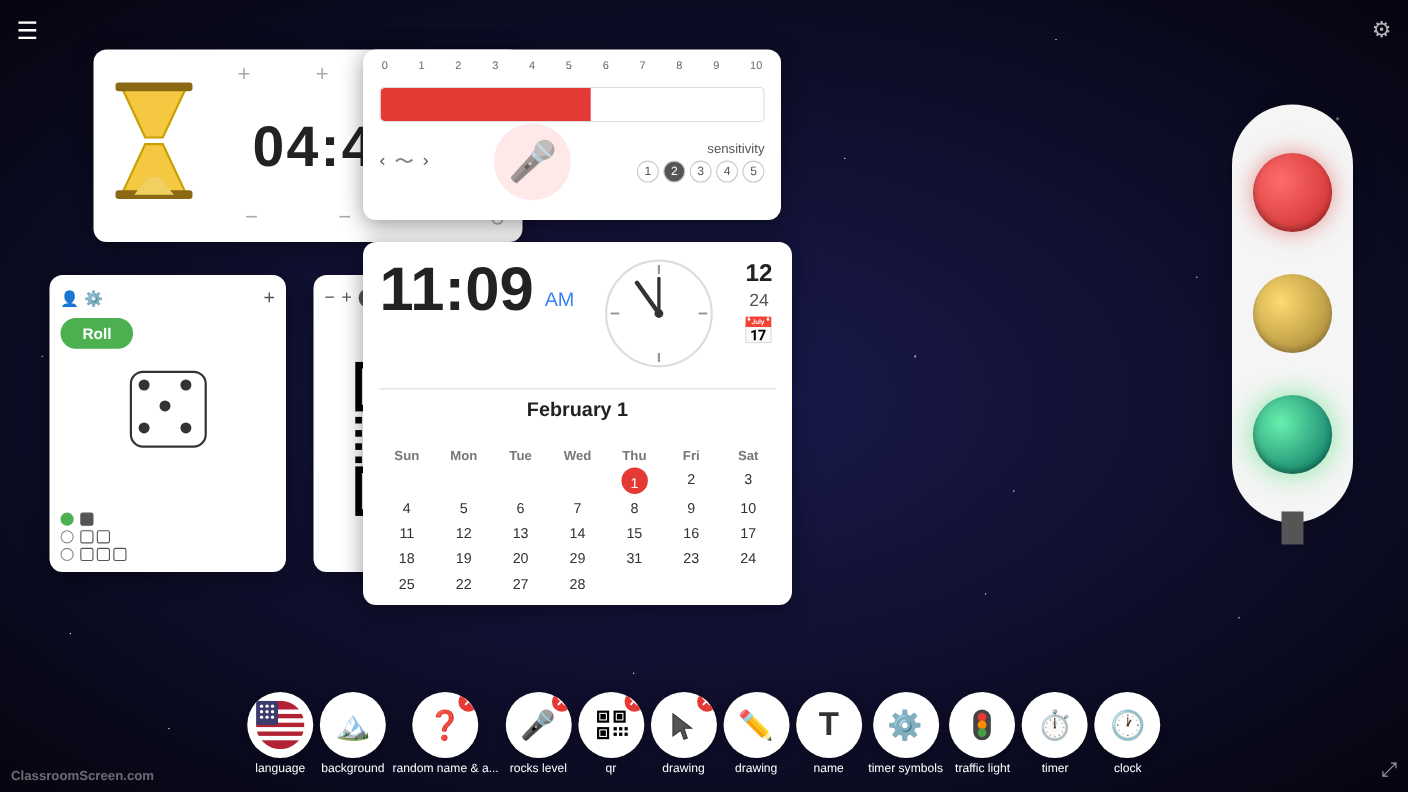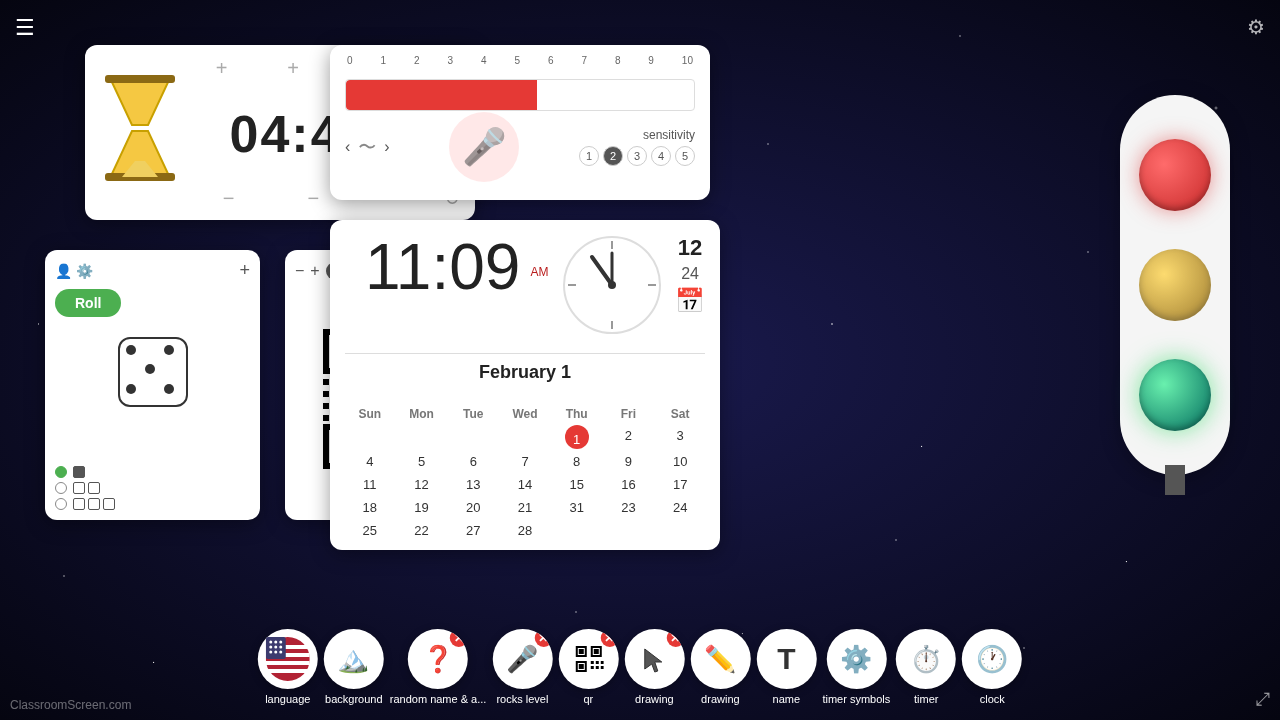--- a/index.html
+++ b/index.html
@@ -355,31 +355,30 @@
       align-items: flex-start;
       justify-content: space-between;
       margin-bottom: 10px;
     }
     .clock-time-section {
       display: flex;
       align-items: center;
       gap: 10px;
     }
     .clock-digital {
-      font-size: 64px;
-      font-weight: 400;
+      font-size: 56px;
+      font-weight: 700;
       color: #222;
       line-height: 1;
-      margin-left: 20px;
     }
     .clock-ampm {
-      font-size: 12px;
-      color: #b91c1c;
+      font-size: 18px;
+      color: #3b82f6;
       align-self: flex-end;
-      margin-bottom: 20px;
+      margin-bottom: 8px;
     }
     .clock-analog {
       width: 100px;
       height: 100px;
     }
     .clock-date-controls {
       display: flex;
       flex-direction: column;
       align-items: center;
       gap: 4px;
@@ -545,20 +544,21 @@
     }
 
     
     .watermark {
       position: absolute;
       bottom: 8px;
       left: 10px;
       color: rgba(255,255,255,0.4);
       font-size: 12px;
       z-index: 5;
+      font-weight: bold;
     }
 
     
     .expand-icon {
       position: absolute;
       bottom: 10px;
       right: 10px;
       color: rgba(255,255,255,0.6);
       font-size: 18px;
       cursor: pointer;
@@ -927,21 +927,21 @@
       <div class="cal-day">12</div>
       <div class="cal-day">13</div>
       <div class="cal-day">14</div>
       <div class="cal-day">15</div>
       <div class="cal-day">16</div>
       <div class="cal-day">17</div>
 
       <div class="cal-day">18</div>
       <div class="cal-day">19</div>
       <div class="cal-day">20</div>
-      <div class="cal-day">21</div>
+      <div class="cal-day">29</div>
       <div class="cal-day">31</div>
       <div class="cal-day">23</div>
       <div class="cal-day">24</div>
 
       <div class="cal-day">25</div>
       <div class="cal-day">22</div>
       <div class="cal-day">27</div>
       <div class="cal-day">28</div>
       <div class="cal-day empty"></div>
       <div class="cal-day empty"></div>
@@ -1050,20 +1050,31 @@
       <span style="font-size:30px; font-weight:bold; color:#333;">T</span>
     </div>
     <span class="tool-label">name</span>
   </div>
 
   <div class="tool-item">
     <div class="tool-btn">⚙️</div>
     <span class="tool-label">timer symbols</span>
   </div>
 
+  <div class="tool-item">
+    <div class="tool-btn">
+      <svg width="32" height="32" viewBox="0 0 32 32" xmlns="http://www.w3.org/2000/svg">
+        <rect x="8" y="2" width="16" height="28" rx="8" fill="#444"></rect>
+        <circle cx="16" cy="9" r="4" fill="#e53935"></circle>
+        <circle cx="16" cy="16" r="4" fill="#fb8c00"></circle>
+        <circle cx="16" cy="23" r="4" fill="#43a047"></circle>
+      </svg>
+    </div>
+    <span class="tool-label">traffic light</span>
+  </div>
 
   <div class="tool-item">
     <div class="tool-btn">⏱️</div>
     <span class="tool-label">timer</span>
   </div>
 
   <div class="tool-item">
     <div class="tool-btn">🕐</div>
     <span class="tool-label">clock</span>
   </div>

